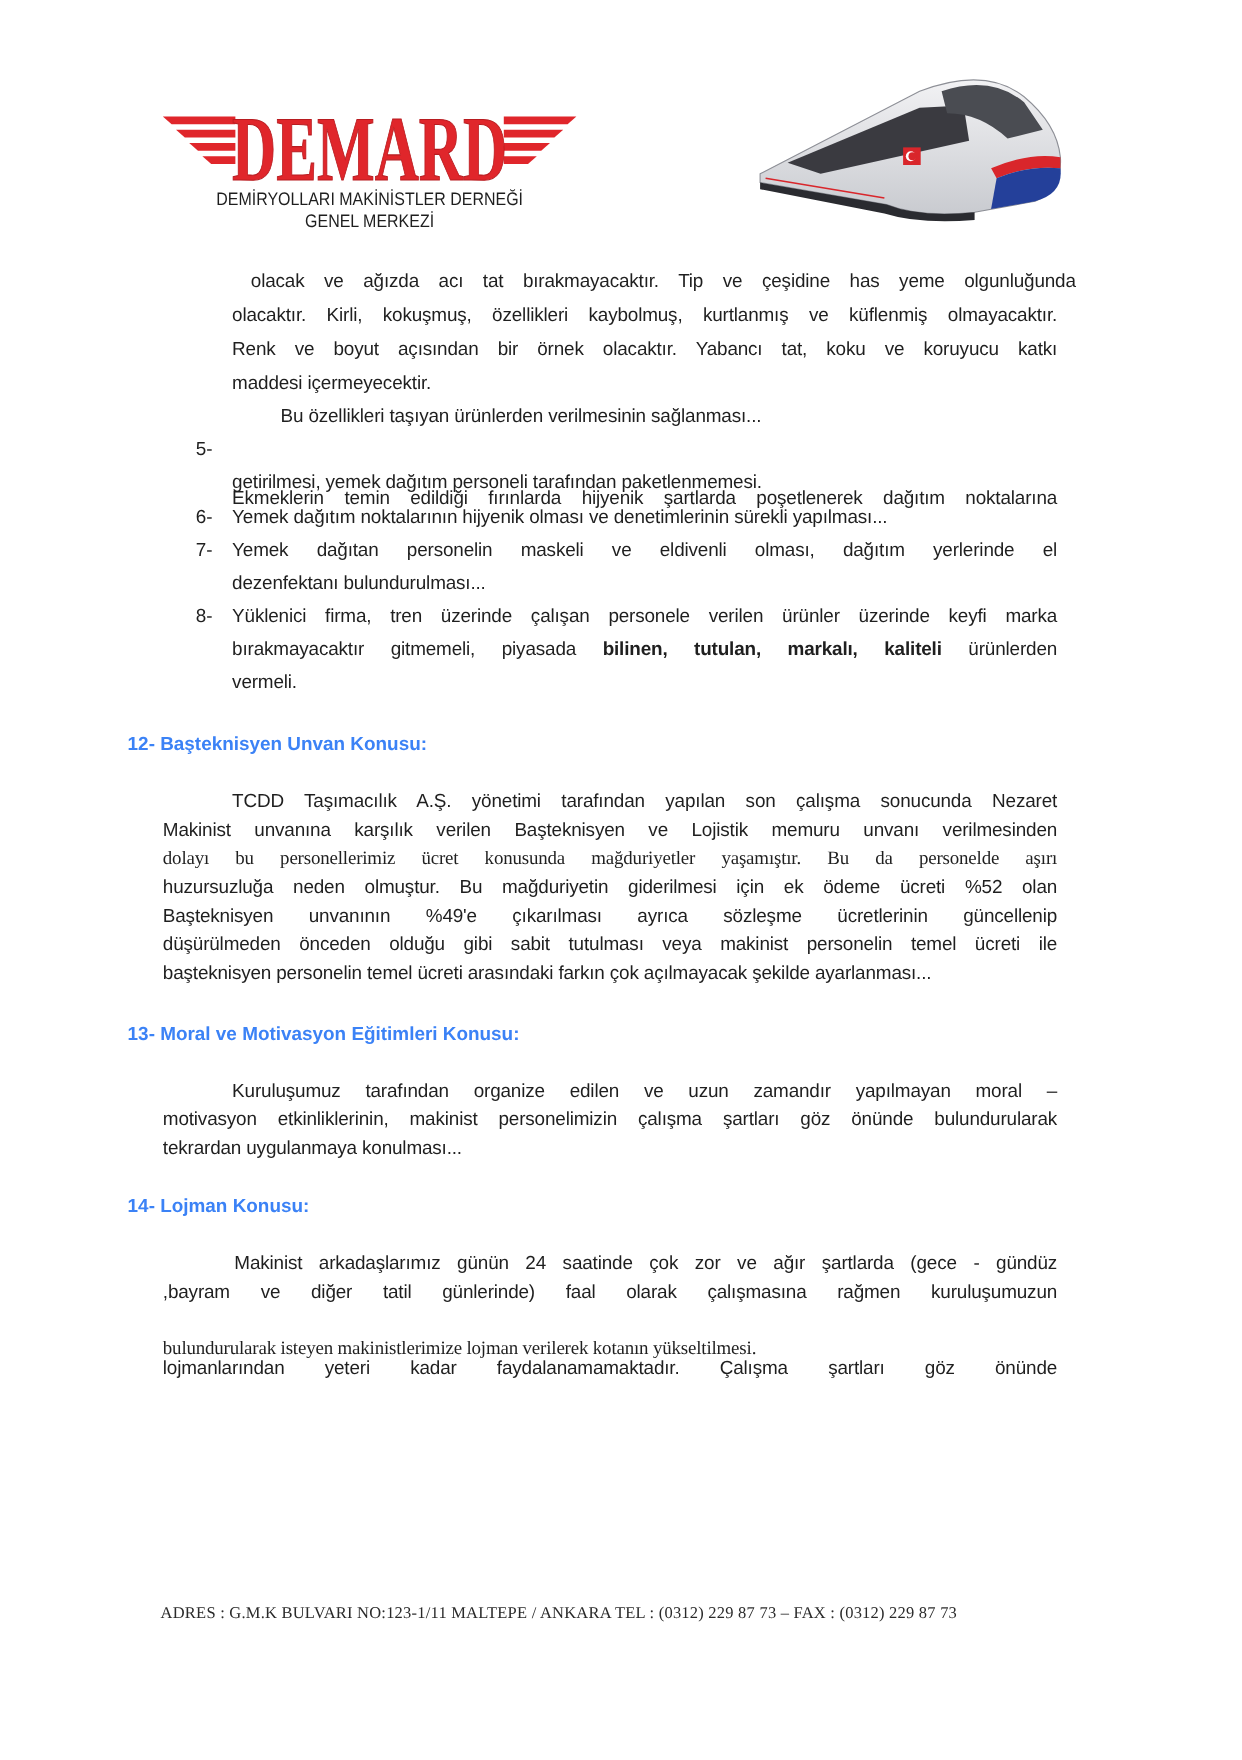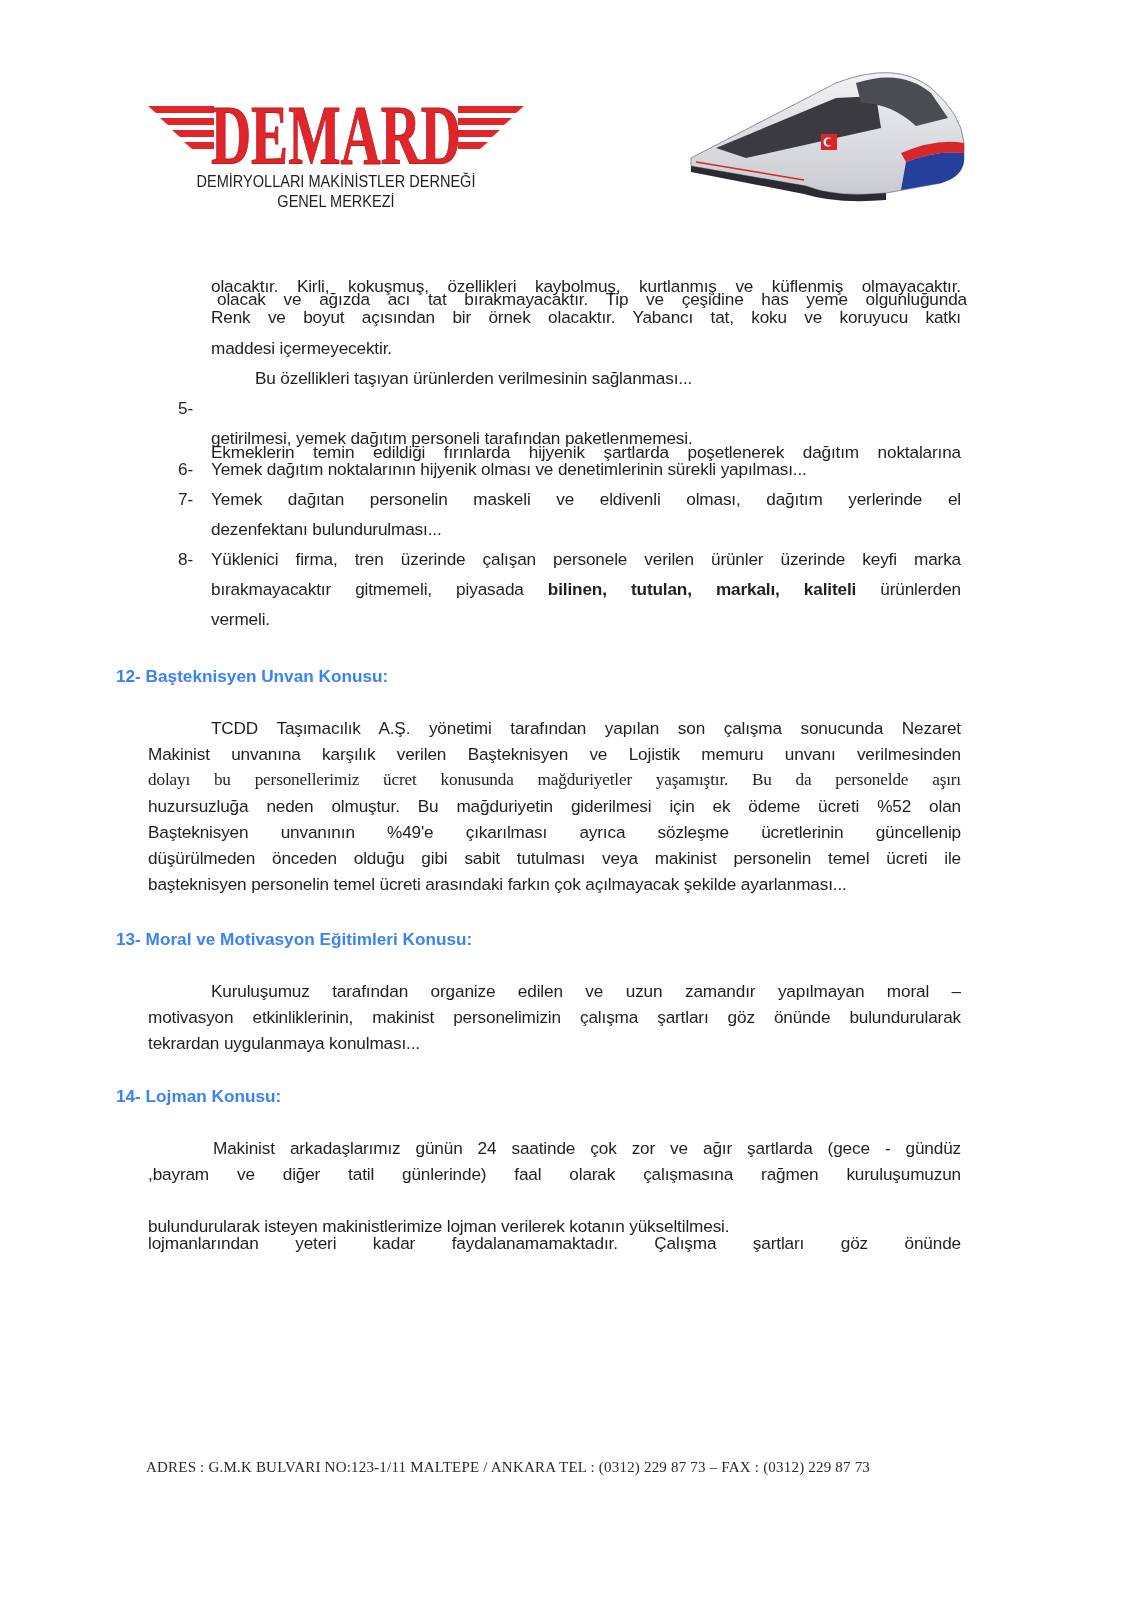--- a/index.html
+++ b/index.html
@@ -99,21 +99,21 @@
       <path d="M5,108 L120,128 Q150,140 200,135 L200,142 Q150,146 118,136 L5,114 Z" fill="#2a2b30"></path>
 
       <rect x="135" y="76" width="16" height="16" fill="#d9262b"></rect>
       <circle cx="142" cy="84" r="4.5" fill="#fff"></circle>
       <circle cx="143.5" cy="84" r="3.6" fill="#d9262b"></circle>
 
       <path d="M10,104 L118,122" stroke="#d9262b" stroke-width="1.5"></path>
     </svg>
   </div>
 
-  <div class="line just" style="left:217px; top:245px; width:750px;margin-top:44px;">olacak ve ağızda acı tat bırakmayacaktır. Tip ve çeşidine has yeme olgunluğunda</div>
+  <div class="line just" style="left:228px; top:245px; width:750px;">olacak ve ağızda acı tat bırakmayacaktır. Tip ve çeşidine has yeme olgunluğunda</div>
   <div class="line just" style="left:211px; top:276px; width:750px;">olacaktır. Kirli, kokuşmuş, özellikleri kaybolmuş, kurtlanmış ve küflenmiş olmayacaktır.</div>
   <div class="line just" style="left:211px; top:307px; width:750px;">Renk ve boyut açısından bir örnek olacaktır. Yabancı tat, koku ve koruyucu katkı</div>
   <div class="line" style="left:211px; top:338px;">maddesi içermeyecektir.</div>
   <div class="line" style="left:255px; top:368px;">Bu özellikleri taşıyan ürünlerden verilmesinin sağlanması...</div>
 
   <div>
     <div>
       <span class="num" style="left:178px; top:398px;">5-</span>
       <div class="line just" style="left:211px; top:406px; width:750px;margin-top:36px;">Ekmeklerin temin edildiği fırınlarda hijyenik şartlarda poşetlenerek dağıtım noktalarına</div>
       <div class="line" style="left:211px; top:428px;">getirilmesi, yemek dağıtım personeli tarafından paketlenmemesi.</div>
@@ -151,18 +151,18 @@
     <div class="line just" style="left:211px; top:981px; width:750px;">Kuruluşumuz tarafından organize edilen ve uzun zamandır yapılmayan moral –</div>
     <div class="line just" style="left:148px; top:1007px; width:813px;">motivasyon etkinliklerinin, makinist personelimizin çalışma şartları göz önünde bulundurularak</div>
     <div class="line" style="left:148px; top:1033px;">tekrardan uygulanmaya konulması...</div>
   </div>
 
   <div>
     <div class="heading" style="left:116px; top:1086px;">14- Lojman Konusu:</div>
     <div class="line just" style="left:213px; top:1138px; width:748px;">Makinist arkadaşlarımız günün 24 saatinde çok zor ve ağır şartlarda (gece - gündüz</div>
     <div class="line just" style="left:148px; top:1164px; width:813px;">,bayram ve diğer tatil günlerinde) faal olarak çalışmasına rağmen kuruluşumuzun</div>
     <div class="line just" style="left:148px; top:1190px; width:813px;margin-top:43px;">lojmanlarından yeteri kadar faydalanamamaktadır. Çalışma şartları göz önünde</div>
-    <div class="line" style="left:148px; top:1216px;">bulundurularak isteyen makinistlerimize lojman verilerek kotanın yükseltilmesi.</div>
+    <div class="line" style="left:148px; top:1216px;font-family:Liberation Serif, serif;">bulundurularak isteyen makinistlerimize lojman verilerek kotanın yükseltilmesi.</div>
   </div>
 
   <div class="footer-1">ADRES  : G.M.K BULVARI  NO:123-1/11 MALTEPE / ANKARA   TEL : (0312) 229 87 73 –  FAX :  (0312) 229 87 73</div>
 
 </div>
 
 </body></html>

